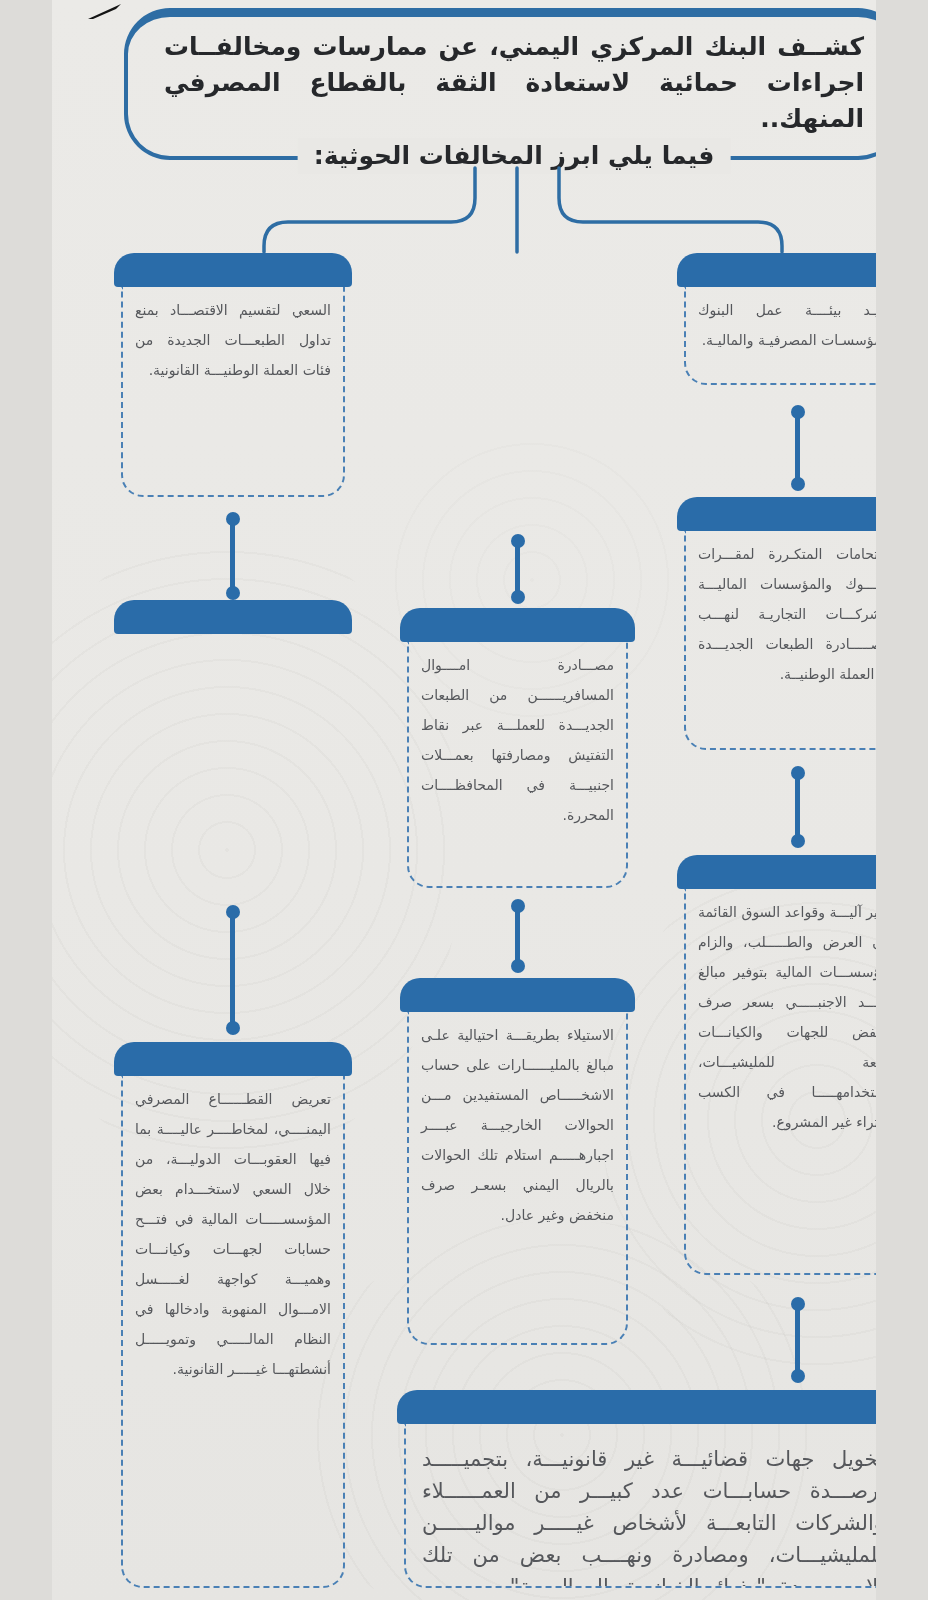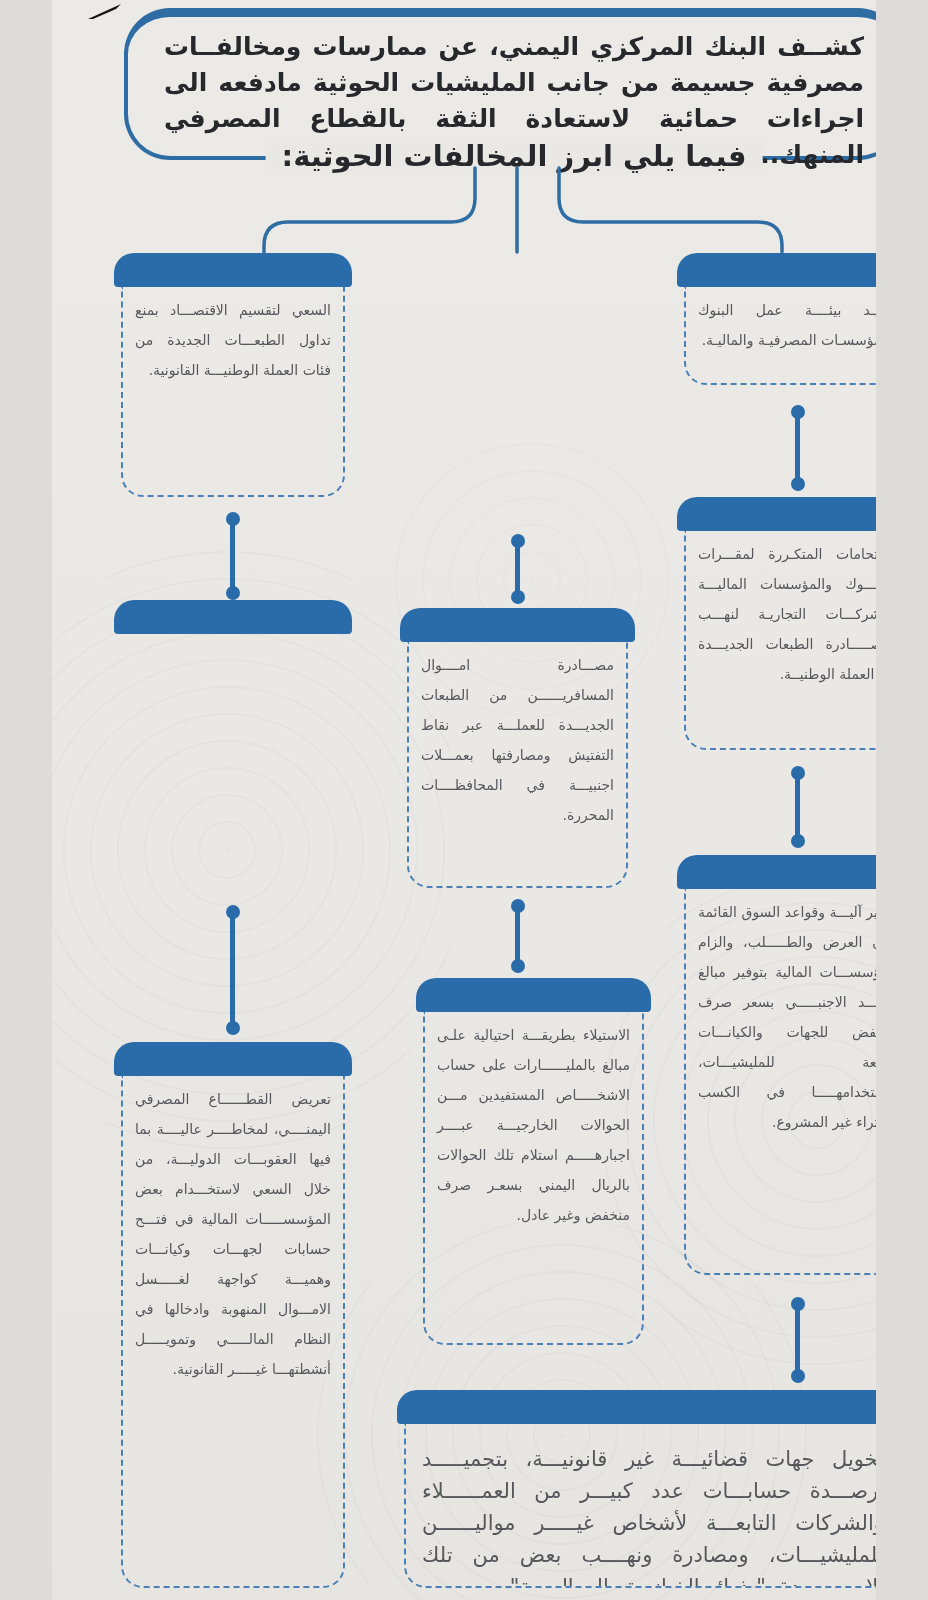--- a/index.html
+++ b/index.html
@@ -27,21 +27,21 @@
   }
   .hline{
     text-align:justify;text-align-last:justify;
     font-weight:bold;font-size:25px;line-height:36px;color:#26282b;
     padding:0 36px;
   }
   .hline:first-of-type{margin-top:12px;}
   .hfooter{
     position:absolute;bottom:-18px;left:50%;transform:translateX(-50%);
     background:#e9e8e5;padding:0 16px;white-space:nowrap;
-    font-weight:bold;font-size:29px;line-height:36px;color:#26282b;
+    font-weight:bold;font-size:25px;line-height:36px;color:#26282b;
   }
   .mark{position:absolute;pointer-events:none;}
 
   
   #branches{position:absolute;left:0;top:158px;width:928px;height:97px;}
 
   
   .node{position:absolute;box-sizing:border-box;direction:rtl;}
   .bar{
     height:34px;background:#2a6ca9;border-radius:20px 20px 4px 4px;
@@ -76,21 +76,20 @@
 
   <svg class="mark" style="left:36px;top:4px" width="36" height="18">
     <polygon points="0,15 33,0 28,5 5,15" fill="#141414"></polygon>
   </svg>
   <svg class="mark" style="left:856px;top:2px" width="20" height="48">
     <polygon points="7,0 15,3 6,46 3,40" fill="#141414"></polygon>
   </svg>
 
   <div class="intro">
     <div class="hline">كشــف البنك المركزي اليمني، عن ممارسات ومخالفــات</div>
-    <div class="hline">مصرفية جسيمة من جانب المليشيات الحوثية مادفعه الى</div>
     <div class="hline">اجراءات حمائية لاستعادة الثقة بالقطاع المصرفي المنهك..</div>
     <div class="hfooter">فيما يلي ابرز المخالفات الحوثية:</div>
   </div>
 
   <svg id="branches" viewBox="0 0 928 97">
     <path d="M465 10 V94" stroke="#2e6da4" stroke-width="3.5" fill="none" stroke-linecap="round"></path>
     <path d="M423 10 V40 Q423 64 399 64 H236 Q212 64 212 88 V94" stroke="#2e6da4" stroke-width="3.5" fill="none" stroke-linecap="round"></path>
     <path d="M507 10 V40 Q507 64 531 64 H706 Q730 64 730 88 V94" stroke="#2e6da4" stroke-width="3.5" fill="none" stroke-linecap="round"></path>
   </svg>
 
@@ -107,21 +106,21 @@
     <div class="bar"></div>
     <div class="nbody" style="height:512px">تعريض القطــــــاع المصرفي اليمنــــي، لمخاطــــر عاليــــة بما فيها العقوبـــات الدوليـــة، من خلال السعي لاستخـــدام بعض المؤسســـــات المالية في فتـــح حسابات لجهـــات وكيانـــات وهميـــة كواجهة لغـــــسل الامـــوال المنهوبة وادخالها في النظام المالـــــي وتمويـــــل أنشطتهـــا غيـــــر القانونية.</div>
   </div>
 
   <div class="vlink" style="left:463px;top:541px;height:56px"></div>
   <div class="node" style="left:348px;top:608px;width:235px;height:287px">
     <div class="bar"></div>
     <div class="nbody" style="height:246px">مصـــادرة امــــوال المسافريــــــن من الطبعات الجديـــدة للعملـــة عبر نقاط التفتيش ومصارفتها بعمـــلات اجنبيـــة في المحافظــــات المحررة.</div>
   </div>
   <div class="vlink" style="left:463px;top:906px;height:60px"></div>
-  <div class="node" style="left:364px;top:978px;width:235px;height:374px">
+  <div class="node" style="left:348px;top:978px;width:235px;height:374px">
     <div class="bar"></div>
     <div class="nbody" style="height:333px">الاستيلاء بطريقـــة احتيالية علـى مبالغ بالمليــــــارات على حساب الاشخـــــاص المستفيدين مـــن الحوالات الخارجيـــة عبــــر اجبارهـــــم استلام تلك الحوالات بالريال اليمني بسعـر صرف منخفض وغير عادل.</div>
   </div>
 
   <div class="node" style="left:625px;top:253px;width:241px;height:139px">
     <div class="bar"></div>
     <div class="nbody" style="height:98px">تعقيـد بيئــــة عمل البنوك والمؤسسـات المصرفيـة والماليـة.</div>
   </div>
   <div class="vlink" style="left:743px;top:412px;height:72px"></div>
   <div class="node" style="left:625px;top:497px;width:241px;height:260px">

